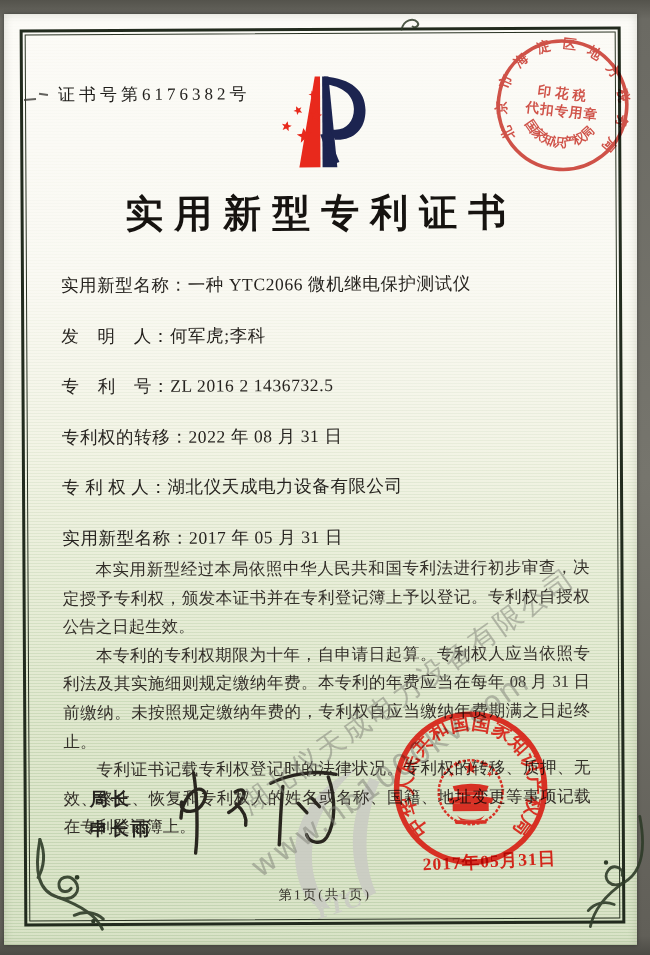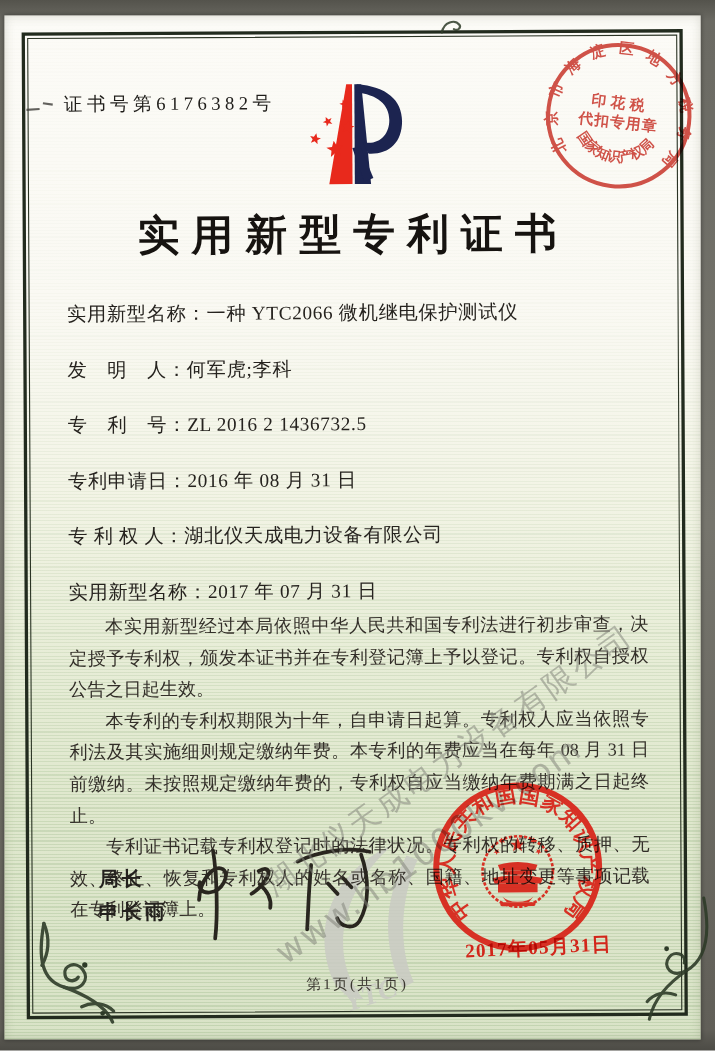--- a/index.html
+++ b/index.html
@@ -131,27 +131,27 @@
     <div class="field-row">
       <span>实用新型名称：</span><span>一种 YTC2066 微机继电保护测试仪</span>
     </div>
     <div class="field-row">
       <span>发　明　人：</span><span>何军虎;李科</span>
     </div>
     <div class="field-row">
       <span>专　利　号：</span><span>ZL 2016 2 1436732.5</span>
     </div>
     <div class="field-row">
-      <span>专利申请日：</span><span>2016 年 08 月 31 日</span>
+      <span>专利权的转移：</span><span>2022 年 08 月 31 日</span>
     </div>
     <div class="field-row">
       <span>专 利 权 人：</span><span>湖北仪天成电力设备有限公司</span>
     </div>
     <div class="field-row">
-      <span>实用新型名称：</span><span>2017 年 07 月 31 日</span>
+      <span>实用新型名称：</span><span>2017 年 05 月 31 日</span>
     </div>
   </div>
 
   <div class="paras">
     <p>本实用新型经过本局依照中华人民共和国专利法进行初步审查，决定授予专利权，颁发本证书并在专利登记簿上予以登记。专利权自授权公告之日起生效。</p>
     <p>本专利的专利权期限为十年，自申请日起算。专利权人应当依照专利法及其实施细则规定缴纳年费。本专利的年费应当在每年 08 月 31 日前缴纳。未按照规定缴纳年费的，专利权自应当缴纳年费期满之日起终止。</p>
     <p>专利证书记载专利权登记时的法律状况。专利权的转移、质押、无效、终止、恢复和专利权人的姓名或名称、国籍、地址变更等事项记载在专利登记簿上。</p>
   </div>
 
   <svg class="ytc-mark" width="185" height="168" viewBox="0 0 185 168">

